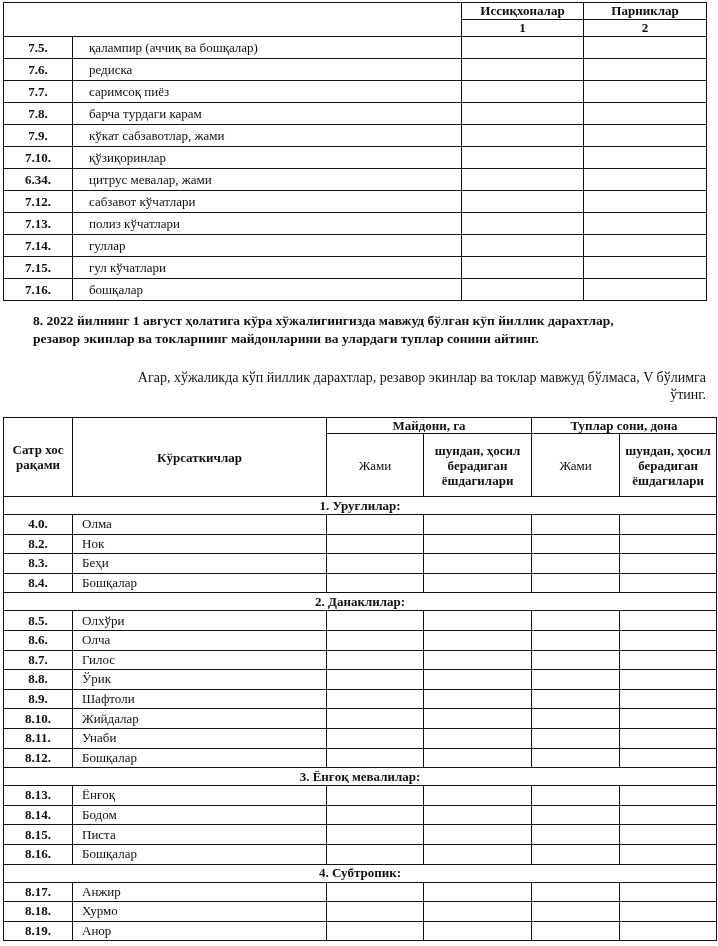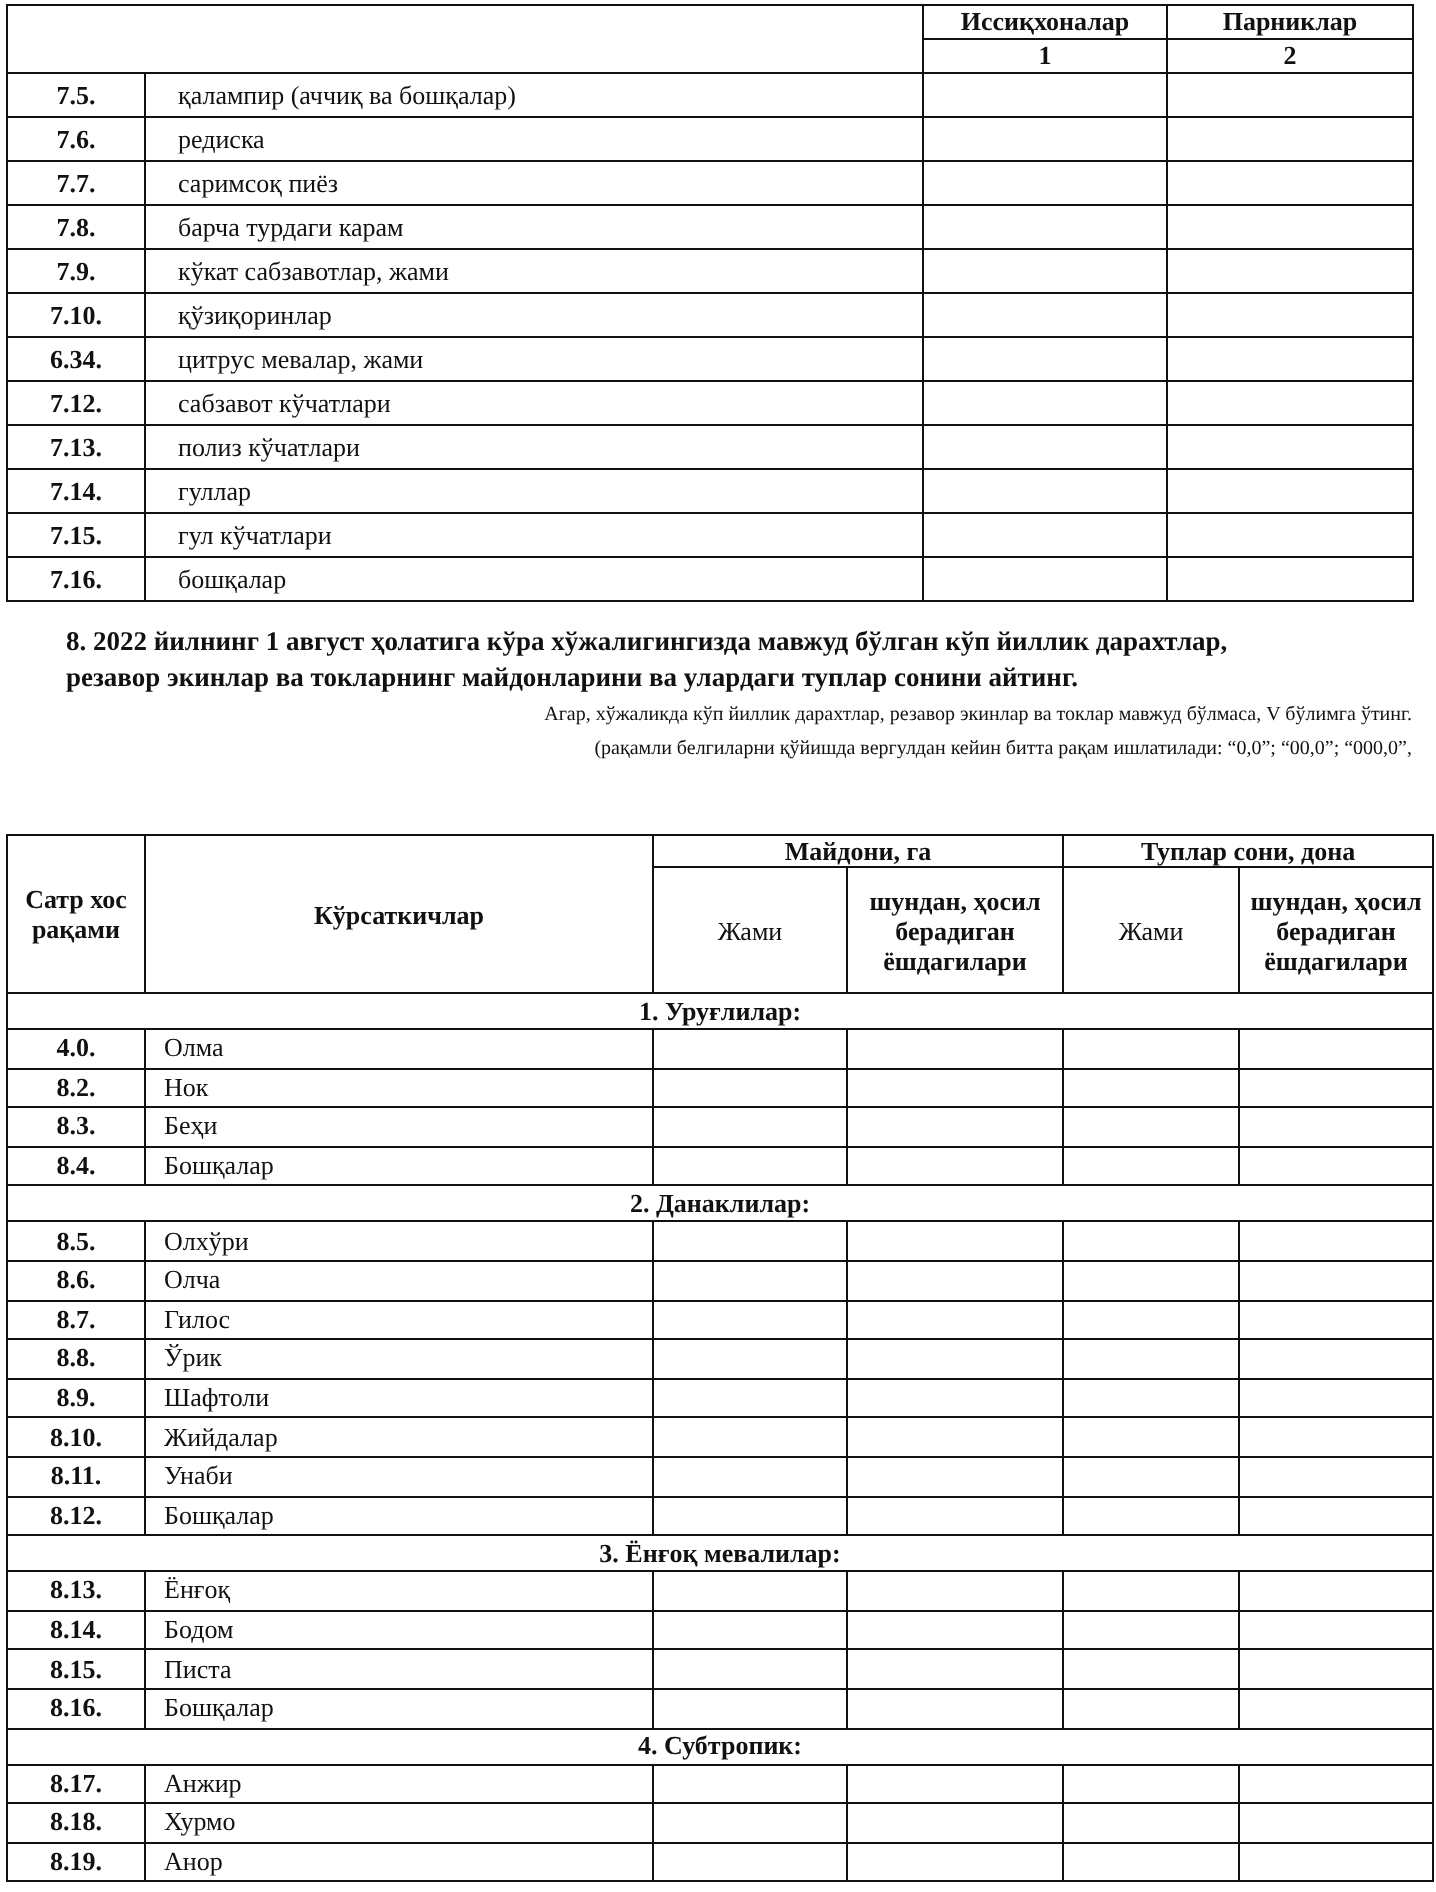--- a/index.html
+++ b/index.html
@@ -10,21 +10,21 @@
   
   #t7 { left:3px; top:2px; width:703px; }
   #t7 .hdr1 td { height:15px; }
   #t7 .hdr2 td { height:16px; }
   #t7 .row td { height:21px; }
   #t7 .num { text-align:center; font-weight:bold; font-size:13px; }
   #t7 .lbl { padding-left:16px; font-size:13px; }
   #t7 .colh { text-align:center; font-weight:bold; font-size:13px; }
   
   #q8 { position:absolute; left:33px; top:312px; width:660px; font-weight:bold; font-size:13.5px; line-height:18px; }
-  #note { position:absolute; right:12px; top:349px; width:600px; text-align:right; font-size:10px; line-height:17px; }
+  #note { position:absolute; right:12px; top:369px; width:600px; text-align:right; font-size:14px; line-height:17px; }
   
   #t8 { left:3px; top:417px; width:713px; }
   #t8 th { font-weight:bold; text-align:center; font-size:13px; line-height:15px; }
   #t8 .h1 th { height:15px; }
   #t8 .h2 th { height:62px; }
   #t8 .sec td { height:17px; text-align:center; font-weight:bold; font-size:13px; }
   #t8 .row td { height:18.6px; }
   #t8 .num { text-align:center; font-weight:bold; font-size:13px; }
   #t8 .lbl { padding-left:9px; font-size:13px; }
   .jami { font-weight:normal !important; }
@@ -124,21 +124,20 @@
     </tbody>
 </table>
 
 <div id="q8">
   <div>8. 2022 йилнинг 1 август ҳолатига кўра хўжалигингизда мавжуд бўлган кўп йиллик дарахтлар,</div>
   <div>резавор экинлар ва токларнинг майдонларини ва улардаги туплар сонини айтинг.</div>
 </div>
 
 <div id="note">
   <div>Агар, хўжаликда кўп йиллик дарахтлар, резавор экинлар ва токлар мавжуд бўлмаса, V бўлимга ўтинг.</div>
-  <div>(рақамли белгиларни қўйишда вергулдан кейин битта рақам ишлатилади: “0,0”; “00,0”; “000,0”,</div>
 </div>
 
 <table id="t8">
   <colgroup>
       <col style="width:69px">
       <col style="width:254px">
       <col style="width:97px">
       <col style="width:108px">
       <col style="width:88px">
       <col style="width:97px">

